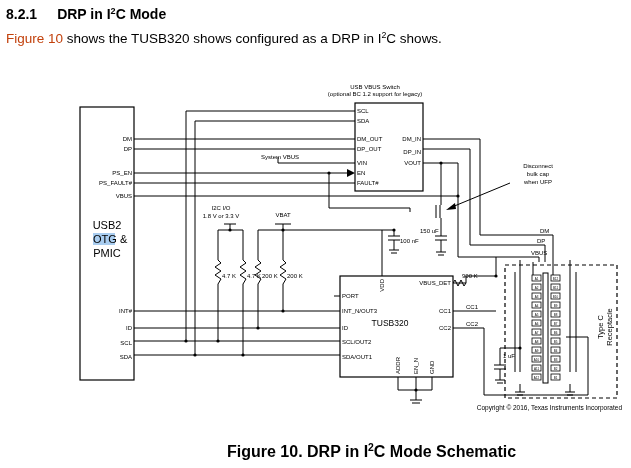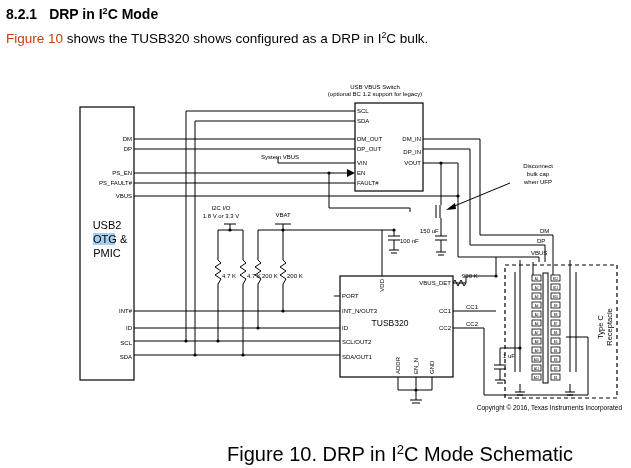--- a/index.html
+++ b/index.html
@@ -1,37 +1,37 @@
 <!DOCTYPE html>
 <html><head>
 <meta charset="utf-8">
 <style>
   html, body { margin:0; padding:0; background:#ffffff; }
   body { width:631px; height:468px; position:relative; overflow:hidden; font-family:"Liberation Sans", sans-serif; }
   .section-title { position:absolute; left:6px; top:6px; font-size:14px; font-weight:bold; color:#000; }
-  .section-title .num { margin-right:12px; }
+  .section-title .num { margin-right:20px; }
   .intro { position:absolute; left:6px; top:31px; font-size:13.5px; color:#000; }
   .intro a { color:#c2410c; text-decoration:none; }
   sup { font-size:0.65em; vertical-align:0.55em; line-height:0; }
-  .caption { position:absolute; left:227px; top:443px; font-size:20px; font-weight:normal; color:#000; }
+  .caption { position:absolute; left:227px; top:443px; font-size:16px; font-weight:bold; color:#000; }
   svg.schem { position:absolute; left:0; top:0; }
   svg text { font-family:"Liberation Sans", sans-serif; fill:#000; }
   .w { stroke:#000; stroke-width:1; fill:none; }
   .box { stroke:#000; stroke-width:1.2; fill:#fff; }
   .dot { fill:#000; }
 </style>
 </head>
 <body>
 
 <div class="section-title">
   <span class="num">8.2.1</span><span>DRP in I</span><sup>2</sup><span>C Mode</span>
 </div>
 
 <div class="intro">
-  <a href="#">Figure 10</a><span> shows the TUSB320 shows configured as a DRP in I</span><sup>2</sup><span>C bulk.</span>
+  <a href="#">Figure 10</a><span> shows the TUSB320 shows configured as a DRP in I</span><sup>2</sup><span>C shows.</span>
 </div>
 
 <svg class="schem" width="631" height="468" viewBox="0 0 631 468">
 
   <rect class="box" x="80" y="107" width="54" height="273"></rect>
   <text x="107" y="229" font-size="11" text-anchor="middle">USB2</text>
   <rect x="93" y="233" width="22" height="12" fill="#a9cdf0"></rect>
   <text x="93" y="243" font-size="11"><tspan>OTG</tspan><tspan> &amp;</tspan></text>
   <text x="107" y="257" font-size="11" text-anchor="middle">PMIC</text>
 

